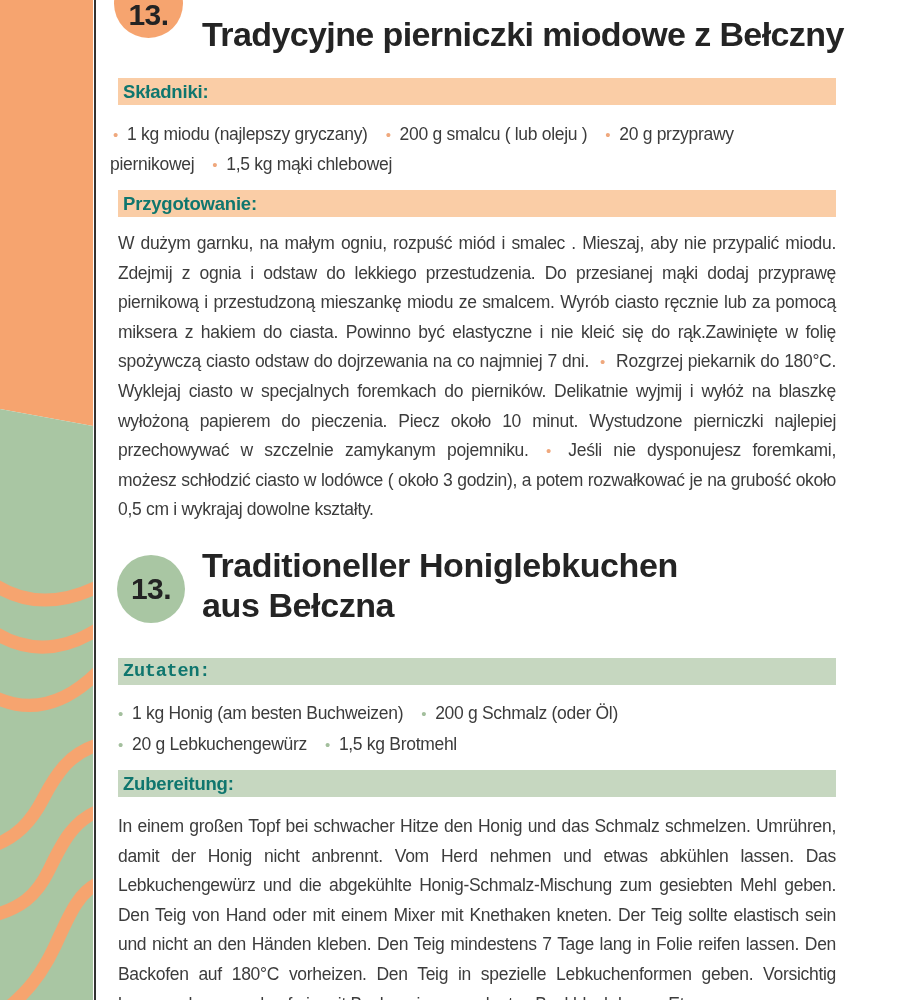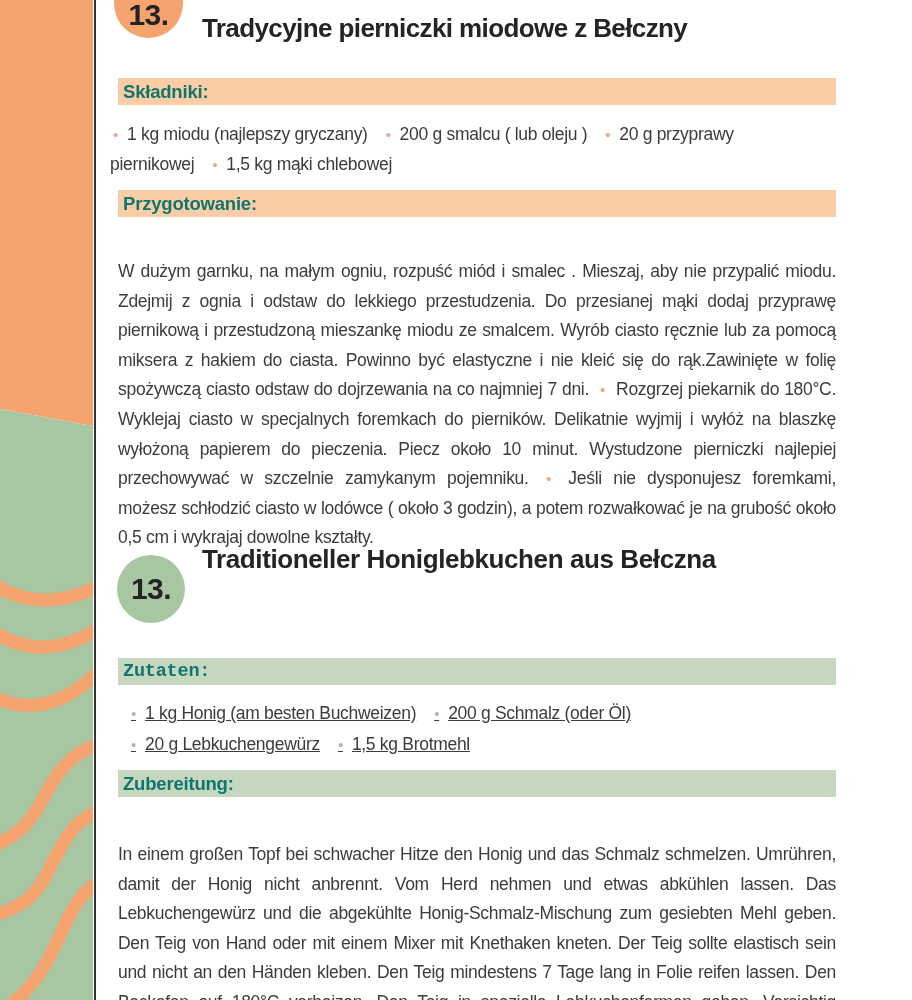--- a/index.html
+++ b/index.html
@@ -12,39 +12,39 @@
   .page-rule{position:absolute;left:94px;top:0;width:2px;height:1000px;background:#333333;}
   
   .badge{position:absolute;border-radius:50%;}
   .badge-pl{left:114px;top:-31px;width:69px;height:69px;background:var(--orange);}
   .badge-pl .num{position:absolute;left:0;right:0;bottom:6px;text-align:center;
     font-size:30px;font-weight:800;color:#232323;letter-spacing:-0.5px;}
   .badge-de{left:117px;top:555px;width:68px;height:68px;background:var(--green);
     display:flex;align-items:center;justify-content:center;}
   .badge-de .num{font-size:30px;font-weight:800;color:#232323;letter-spacing:-0.5px;}
   
-  .title{position:absolute;font-weight:800;color:#242424;font-size:26px;}
+  .title{position:absolute;font-weight:800;color:#242424;font-size:34px;}
   .title-pl{left:202px;top:-8px;line-height:38px;white-space:nowrap;letter-spacing:-0.6px;}
   .title-de{left:202px;top:522px;width:540px;line-height:40px;letter-spacing:-0.4px;}
   
   .bar{position:absolute;left:118px;width:718px;height:27px;}
   .bar span{display:block;padding-left:5px;line-height:27px;font-size:18.5px;
     font-weight:800;color:#0f766e;letter-spacing:-0.2px;}
   .bar-peach{background:var(--peach);}
   .bar-lgreen{background:var(--lgreen);}
   .bar-skladniki{top:78px;}
   .bar-przygot{top:190px;}
   .bar-zutaten{top:658px;font-family:Liberation Mono, monospace;}
   .bar-zuber{top:770px;}
   
   .ing,.para{font-size:17.5px;letter-spacing:-0.3px;color:#3c3c3c;}
   .ing-pl{position:absolute;left:110px;top:120px;width:720px;line-height:29.5px;}
-  .ing-de{position:absolute;left:128px;top:698px;width:720px;text-decoration:underline;}
+  .ing-de{position:absolute;left:115px;top:698px;width:720px;}
   .ing-de .row{line-height:30px;}
-  .para{position:absolute;left:118px;width:718px;text-align:justify;line-height:29.6px;margin-top:28px;}
+  .para{position:absolute;left:118px;width:718px;text-align:justify;line-height:29.6px;}
   .para-pl{top:229px;}
   .para-de{top:812px;}
   
   .blt{margin:0 9px 0 18px;font-size:15px;}
   .blt:first-child{margin-left:3px;}
   .blt-pl{color:#efa87d;}
   .blt-de{color:#a3bf9d;}
   .inb{margin:0 6px;color:#efa87d;font-size:15px;}
 </style>
 </head>

